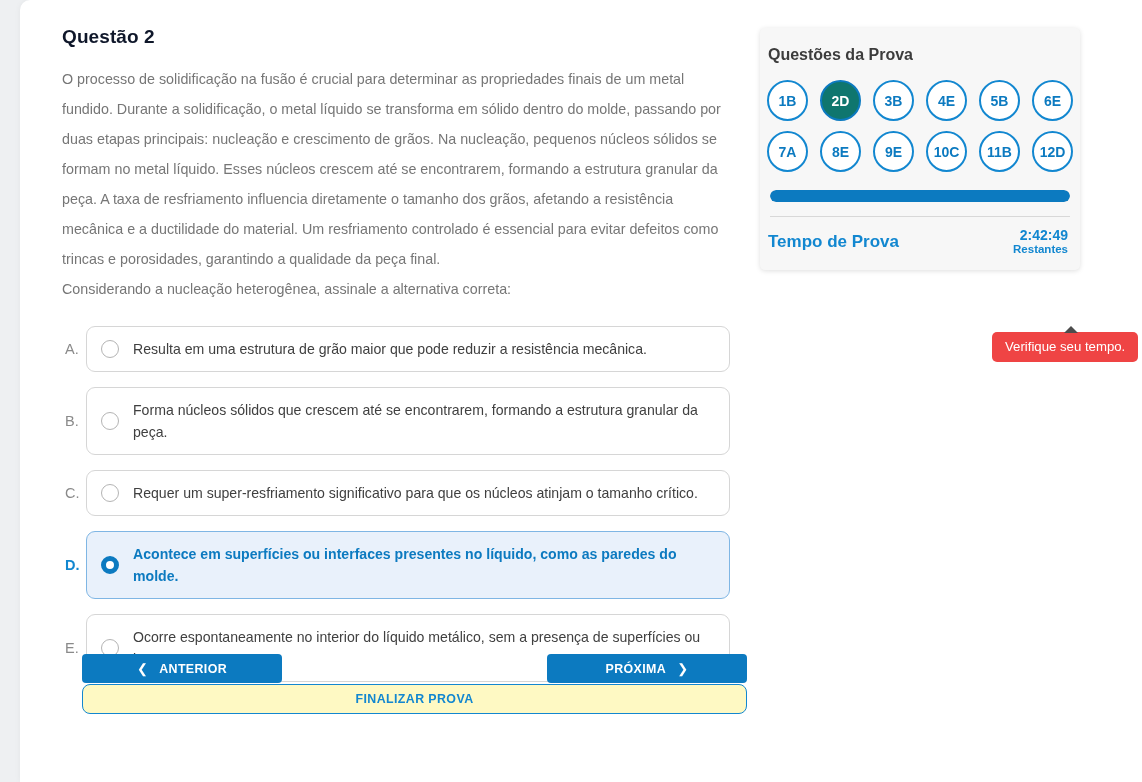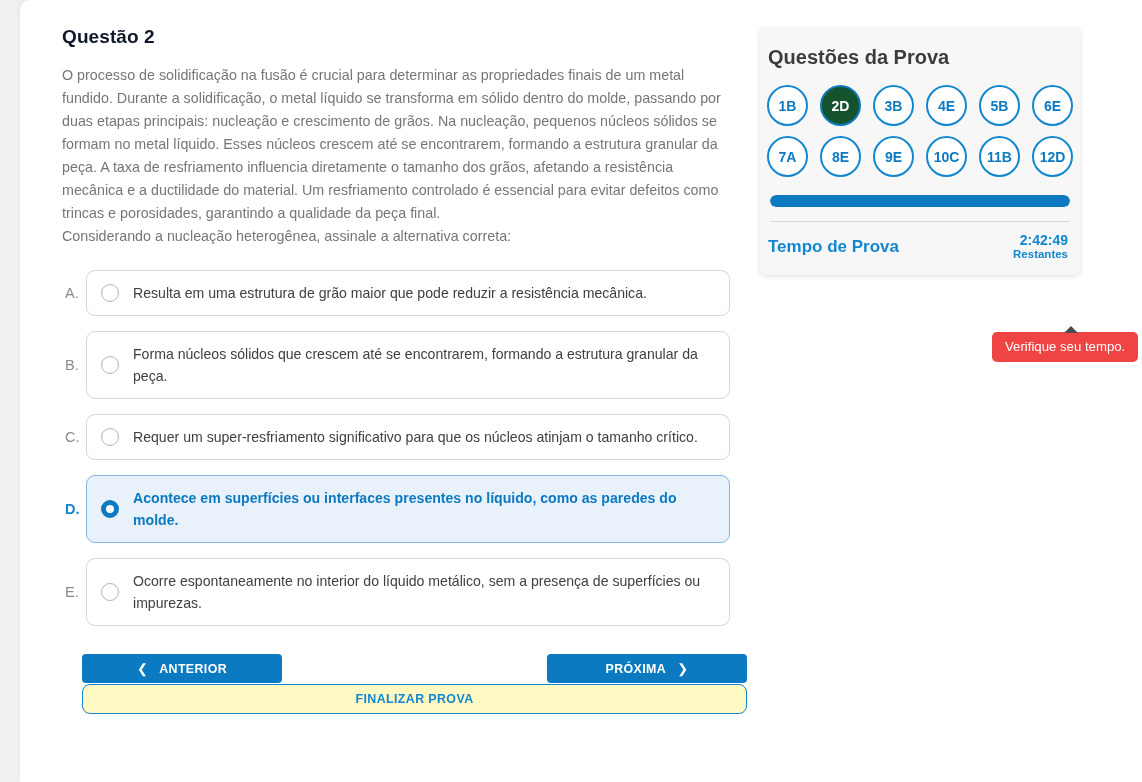--- a/index.html
+++ b/index.html
@@ -38,21 +38,21 @@
   #question-title {
     font-size: 19px;
     font-weight: bold;
     color: #0f172a;
     letter-spacing: .1px;
     margin: 0 0 16px 0;
   }
 
   #question-statement {
     font-size: 14.3px;
-    line-height: 23px;
+    line-height: 30px;
     color: #767676;
     margin: 0;
     width: 662px;
   }
   #question-statement .para-break { display: block; }
 
   #options-list {
     margin-top: 22px;
   }
 
@@ -181,21 +181,21 @@
     left: 740px;
     top: 28px;
     width: 320px;
     background: #f7f7f7;
     border-radius: 5px;
     box-shadow: 0 1px 5px rgba(0,0,0,0.13);
     padding: 0 0 8px 0;
     box-sizing: border-box;
   }
   #exam-panel-title {
-    font-size: 20px;
+    font-size: 16px;
     color: #3c3c3c;
     padding: 18px 0 0 8px;
     margin: 0;
   }
   #question-bubbles {
     padding: 16px 6px 0 6px;
     display: flex;
     flex-wrap: wrap;
     justify-content: center;
     gap: 10px 12px;
@@ -210,21 +210,21 @@
     font-size: 14px;
     font-weight: bold;
     display: flex;
     align-items: center;
     justify-content: center;
     box-sizing: border-box;
     cursor: pointer;
     text-align: center;
   }
   .bubble.current {
-    background: #14532d;
+    background: #0f766e;
     border-color: #0c7ac0;
     color: #ffffff;
   }
   #progress-track {
     margin: 18px 10px 0 10px;
     height: 12px;
     border-radius: 6px;
     background: #e3e3e3;
     overflow: hidden;
   }

